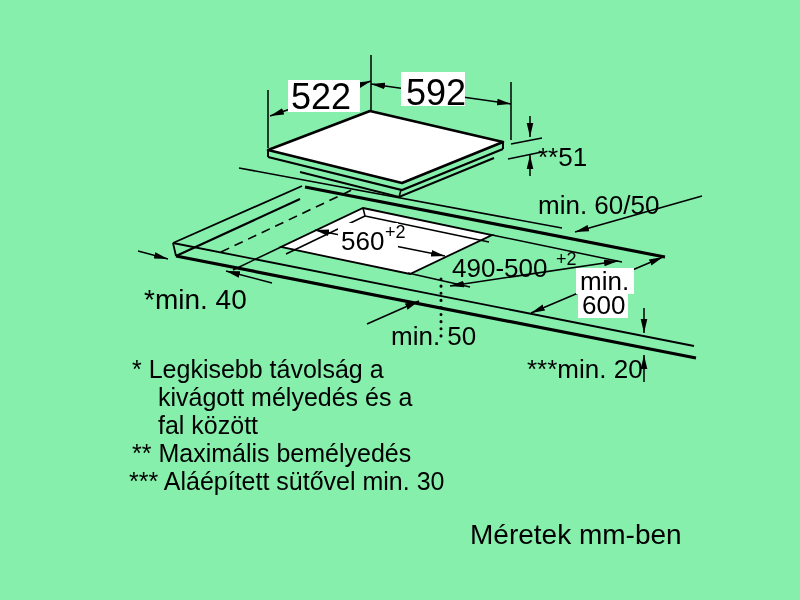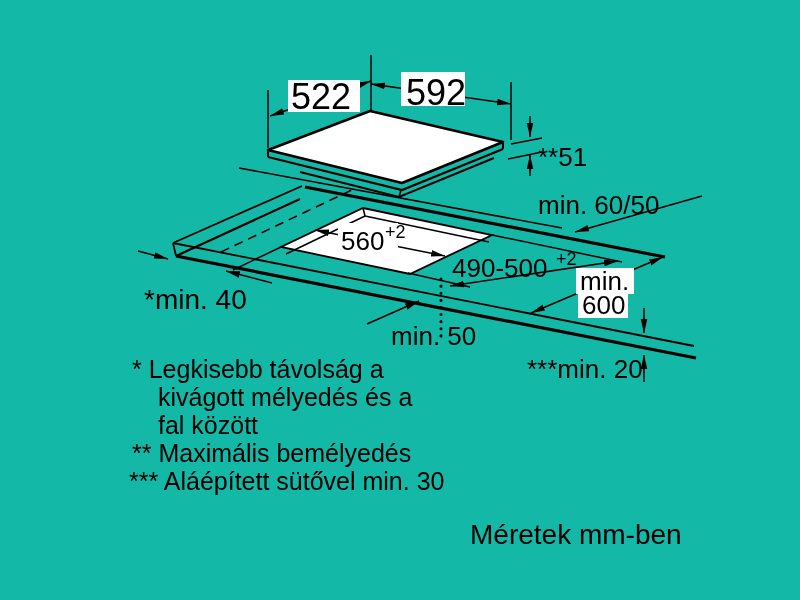--- a/index.html
+++ b/index.html
@@ -1,16 +1,16 @@
 <!DOCTYPE html>
 <html><head>
 <meta charset="utf-8">
 <style>
   html,body{margin:0;padding:0;background:#ffffff;}
-  .page{position:relative;width:800px;height:600px;background:#14b8a6;overflow:hidden;
+  .page{position:relative;width:800px;height:600px;background:#86efac;overflow:hidden;
         font-family:"Liberation Sans", sans-serif;}
   svg{position:absolute;left:0;top:0;}
   svg text{fill:#000;font-family:"Liberation Sans", sans-serif;}
   .dim-big{font-size:36px;}
   .dim{font-size:26px;}
   .dim-sup{font-size:18px;}
   .dim-side{font-size:28px;}
   .legend-txt{font-size:25px;}
   .footer-txt{font-size:28px;}
   .ln{stroke:#000;fill:none;}

